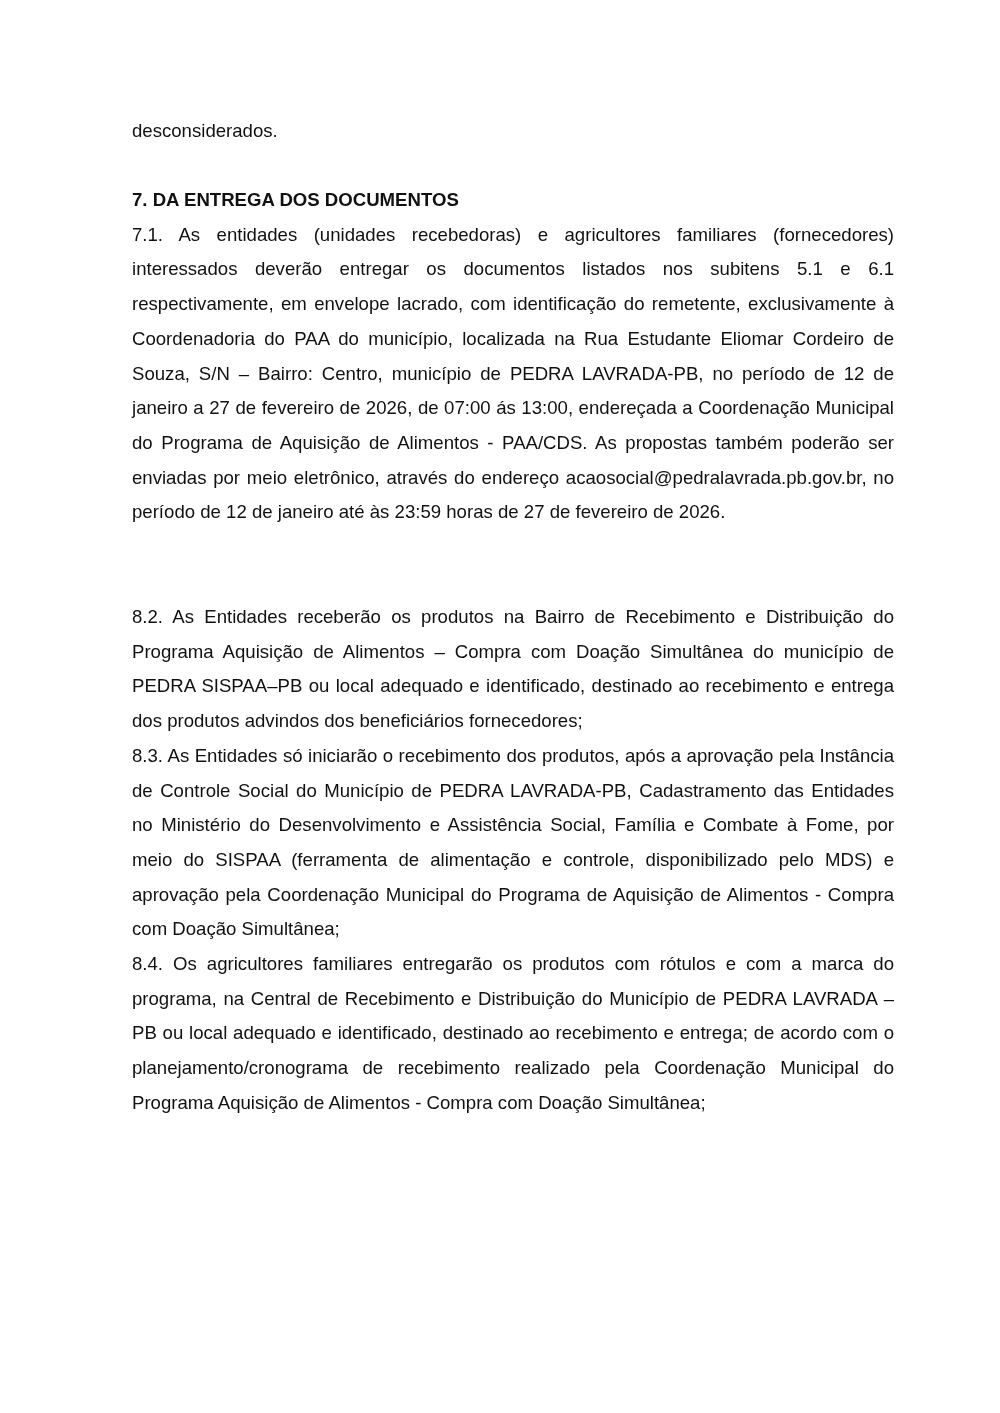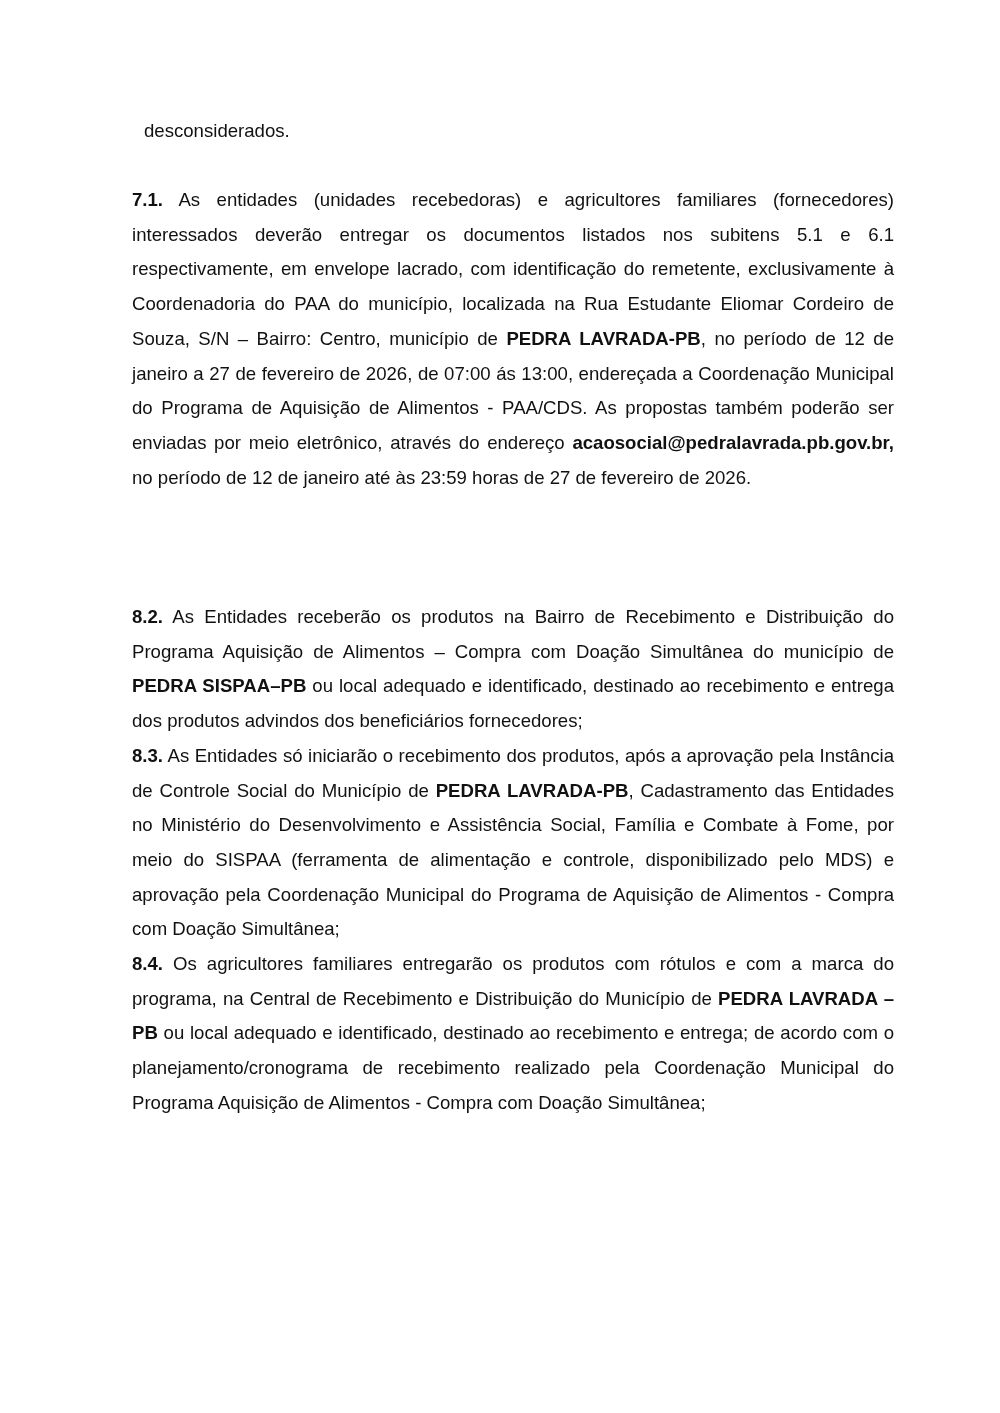--- a/index.html
+++ b/index.html
@@ -3,33 +3,34 @@
 <meta charset="utf-8">
 <style>
   html, body { margin: 0; padding: 0; background: #ffffff; }
   body { width: 1000px; height: 1413px; position: relative; overflow: hidden; }
   .page {
     position: absolute; left: 132px; top: 0; width: 762px;
     font-family: "Liberation Sans", sans-serif;
     font-size: 18.6px; color: #111111; line-height: 34.7px;
   }
   .para { margin: 0; text-align: justify; }
-  .b { font-weight: bold; }
-  .lead { position: absolute; left: 0; top: 114px; margin-left: 12px; }
+  .b { font-weight: normal; }
+  .lead { position: absolute; left: 0; top: 114px; }
   .h { font-weight: bold; margin: 0; }
   #sec7 { position: absolute; left: 0; top: 183px; width: 762px; }
   #sec8 { position: absolute; left: 0; top: 600px; width: 762px; }
 </style>
 </head>
 <body>
 
 <div class="page">
   <p class="para lead">desconsiderados.</p>
 
   <div id="sec7">
+    <p class="h">7. DA ENTREGA DOS DOCUMENTOS</p>
     <p class="para">
       <span class="b">7.1.</span><span> As entidades (unidades recebedoras) e agricultores familiares (fornecedores) interessados deverão entregar os documentos listados nos subitens 5.1 e 6.1 respectivamente, em envelope lacrado, com identificação do remetente, exclusivamente à Coordenadoria do PAA do município, localizada na Rua Estudante Eliomar Cordeiro de Souza, S/N – Bairro: Centro, município de </span><span class="b">PEDRA LAVRADA-PB</span><span>, no período de 12 de janeiro a 27 de fevereiro de 2026, de 07:00 ás 13:00, endereçada a Coordenação Municipal do Programa de Aquisição de Alimentos - PAA/CDS. As propostas também poderão ser enviadas por meio eletrônico, através do endereço </span><span class="b">acaosocial@pedralavrada.pb.gov.br,</span><span> no período de 12 de janeiro até às 23:59 horas de 27 de fevereiro de 2026.</span>
     </p>
   </div>
 
   <div id="sec8">
     <p class="para">
       <span class="b">8.2.</span><span> As Entidades receberão os produtos na Bairro de Recebimento e Distribuição do Programa Aquisição de Alimentos – Compra com Doação Simultânea do município de </span><span class="b">PEDRA SISPAA–PB</span><span> ou local adequado e identificado, destinado ao recebimento e entrega dos produtos advindos dos beneficiários fornecedores;</span>
     </p>
     <p class="para">

